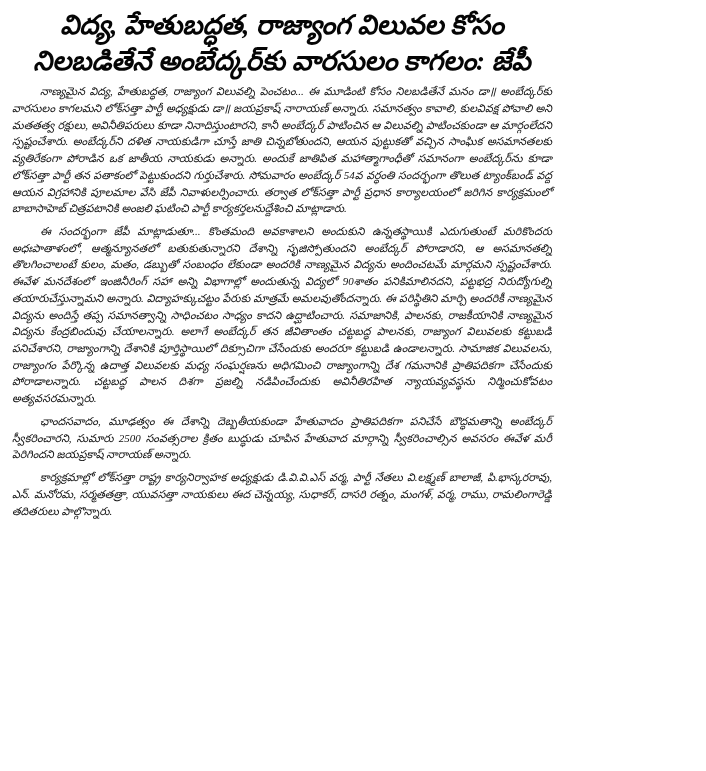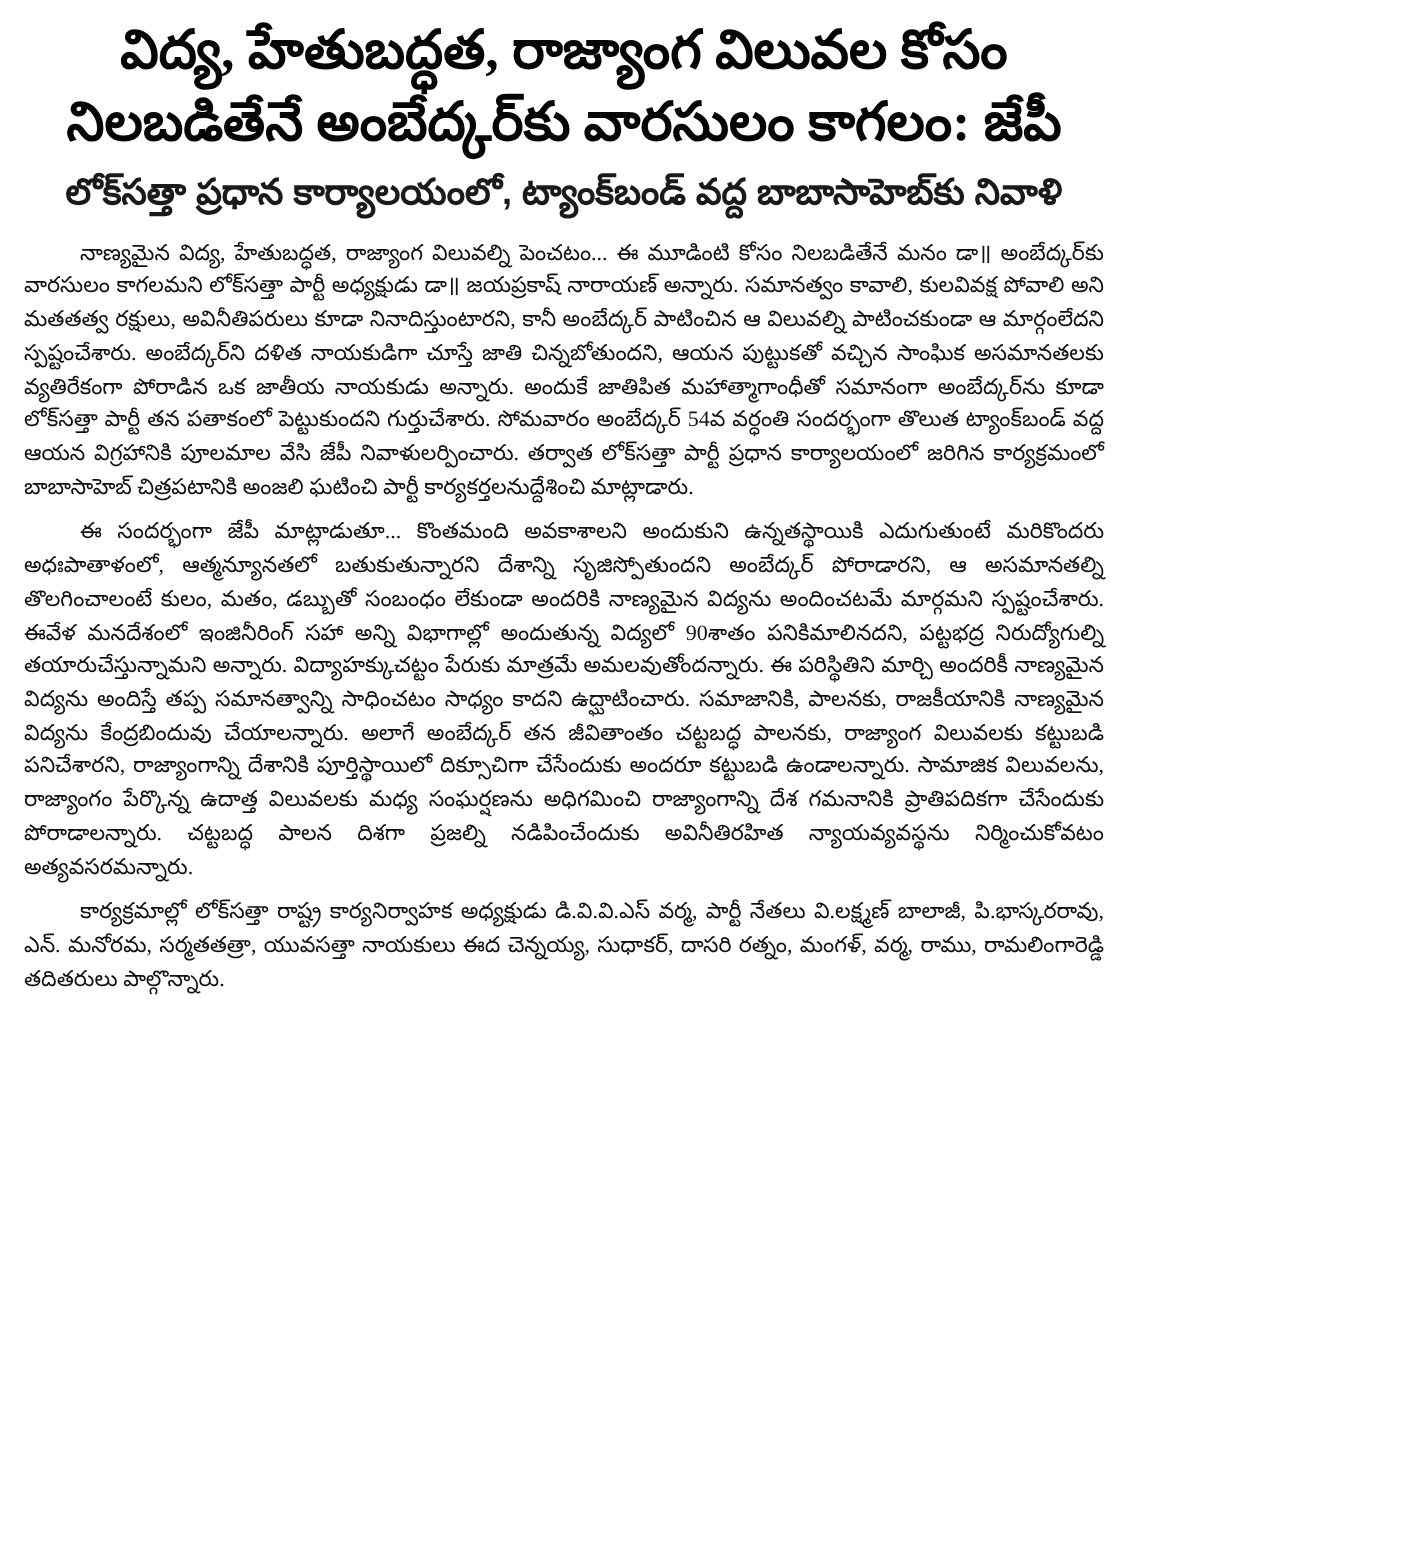--- a/index.html
+++ b/index.html
@@ -9,20 +9,21 @@
   }
   .page {
     width: 564px;
     height: 771px;
     box-sizing: border-box;
     background: #ffffff;
     color: #0a0a0a;
     padding: 6px 10px 6px 10px;
     font-family: "Liberation Serif", "DejaVu Serif", serif;
     overflow: hidden;
+    font-style: italic;
   }
   .headline {
     margin: 2px 6px 4px 6px;
     text-align: center;
     font-weight: 700;
     font-size: 27px;
     line-height: 1.32;
     color: #050505;
     font-family: "Liberation Serif", "DejaVu Serif", serif;
   }
@@ -46,19 +47,19 @@
     text-indent: 28px;
     color: #101010;
     font-family: "Liberation Serif", "DejaVu Serif", serif;
   }
 </style>
 </head>
 <body>
 
 <div class="page">
   <h1 class="headline">విద్య, హేతుబద్ధత, రాజ్యాంగ విలువల కోసం నిలబడితేనే అంబేద్కర్‌కు వారసులం కాగలం: జేపీ</h1>
-  <h2 class="subheadline">లోక్‌సత్తా ప్రధాన కార్యాలయంలో, ట్యాంక్‌బండ్ వద్ద బాబాసాహెబ్‌కు నివాళి</h2>
   <div class="article-body">
     <p>నాణ్యమైన విద్య, హేతుబద్ధత, రాజ్యాంగ విలువల్ని పెంచటం... ఈ మూడింటి కోసం నిలబడితేనే మనం డా॥ అంబేద్కర్‌కు వారసులం కాగలమని లోక్‌సత్తా పార్టీ అధ్యక్షుడు డా॥ జయప్రకాష్ నారాయణ్ అన్నారు. సమానత్వం కావాలి, కులవివక్ష పోవాలి అని మతతత్వ రక్షులు, అవినీతిపరులు కూడా నినాదిస్తుంటారని, కానీ అంబేద్కర్ పాటించిన ఆ విలువల్ని పాటించకుండా ఆ మార్గంలేదని స్పష్టంచేశారు. అంబేద్కర్‌ని దళిత నాయకుడిగా చూస్తే జాతి చిన్నబోతుందని, ఆయన పుట్టుకతో వచ్చిన సాంఘిక అసమానతలకు వ్యతిరేకంగా పోరాడిన ఒక జాతీయ నాయకుడు అన్నారు. అందుకే జాతిపిత మహాత్మాగాంధీతో సమానంగా అంబేద్కర్‌ను కూడా లోక్‌సత్తా పార్టీ తన పతాకంలో పెట్టుకుందని గుర్తుచేశారు. సోమవారం అంబేద్కర్ 54వ వర్ధంతి సందర్భంగా తొలుత ట్యాంక్‌బండ్ వద్ద ఆయన విగ్రహానికి పూలమాల వేసి జేపీ నివాళులర్పించారు. తర్వాత లోక్‌సత్తా పార్టీ ప్రధాన కార్యాలయంలో జరిగిన కార్యక్రమంలో బాబాసాహెబ్ చిత్రపటానికి అంజలి ఘటించి పార్టీ కార్యకర్తలనుద్దేశించి మాట్లాడారు.</p>
     <p>ఈ సందర్భంగా జేపీ మాట్లాడుతూ... కొంతమంది అవకాశాలని అందుకుని ఉన్నతస్థాయికి ఎదుగుతుంటే మరికొందరు అధఃపాతాళంలో, ఆత్మన్యూనతలో బతుకుతున్నారని దేశాన్ని సృజిస్పోతుందని అంబేద్కర్ పోరాడారని, ఆ అసమానతల్ని తొలగించాలంటే కులం, మతం, డబ్బుతో సంబంధం లేకుండా అందరికి నాణ్యమైన విద్యను అందించటమే మార్గమని స్పష్టంచేశారు. ఈవేళ మనదేశంలో ఇంజినీరింగ్ సహా అన్ని విభాగాల్లో అందుతున్న విద్యలో 90శాతం పనికిమాలినదని, పట్టభద్ర నిరుద్యోగుల్ని తయారుచేస్తున్నామని అన్నారు. విద్యాహక్కుచట్టం పేరుకు మాత్రమే అమలవుతోందన్నారు. ఈ పరిస్థితిని మార్చి అందరికీ నాణ్యమైన విద్యను అందిస్తే తప్ప సమానత్వాన్ని సాధించటం సాధ్యం కాదని ఉద్ఘాటించారు. సమాజానికి, పాలనకు, రాజకీయానికి నాణ్యమైన విద్యను కేంద్రబిందువు చేయాలన్నారు. అలాగే అంబేద్కర్ తన జీవితాంతం చట్టబద్ధ పాలనకు, రాజ్యాంగ విలువలకు కట్టుబడి పనిచేశారని, రాజ్యాంగాన్ని దేశానికి పూర్తిస్థాయిలో దిక్సూచిగా చేసేందుకు అందరూ కట్టుబడి ఉండాలన్నారు. సామాజిక విలువలను, రాజ్యాంగం పేర్కొన్న ఉదాత్త విలువలకు మధ్య సంఘర్షణను అధిగమించి రాజ్యాంగాన్ని దేశ గమనానికి ప్రాతిపదికగా చేసేందుకు పోరాడాలన్నారు. చట్టబద్ధ పాలన దిశగా ప్రజల్ని నడిపించేందుకు అవినీతిరహిత న్యాయవ్యవస్థను నిర్మించుకోవటం అత్యవసరమన్నారు.</p>
+    <p>ఛాందసవాదం, మూఢత్వం ఈ దేశాన్ని దెబ్బతీయకుండా హేతువాదం ప్రాతిపదికగా పనిచేసే బౌద్ధమతాన్ని అంబేద్కర్ స్వీకరించారని, సుమారు 2500 సంవత్సరాల క్రితం బుద్ధుడు చూపిన హేతువాద మార్గాన్ని స్వీకరించాల్సిన అవసరం ఈవేళ మరీ పెరిగిందని జయప్రకాష్ నారాయణ్ అన్నారు.</p>
     <p>కార్యక్రమాల్లో లోక్‌సత్తా రాష్ట్ర కార్యనిర్వాహక అధ్యక్షుడు డి.వి.వి.ఎస్ వర్మ, పార్టీ నేతలు వి.లక్ష్మణ్ బాలాజీ, పి.భాస్కరరావు, ఎన్. మనోరమ, సర్మతతత్రా, యువసత్తా నాయకులు ఈద చెన్నయ్య, సుధాకర్, దాసరి రత్నం, మంగళ్, వర్మ, రాము, రామలింగారెడ్డి తదితరులు పాల్గొన్నారు.</p>
   </div>
 </div>
 
 </body></html>

